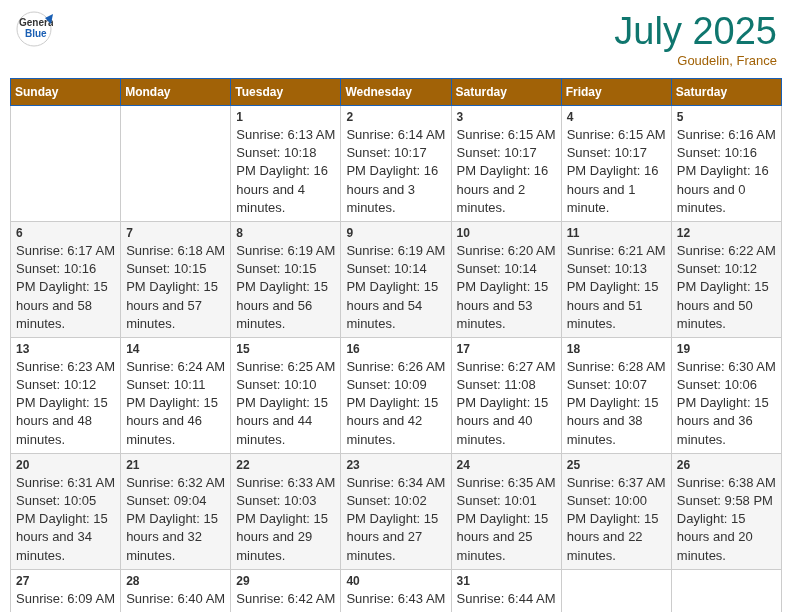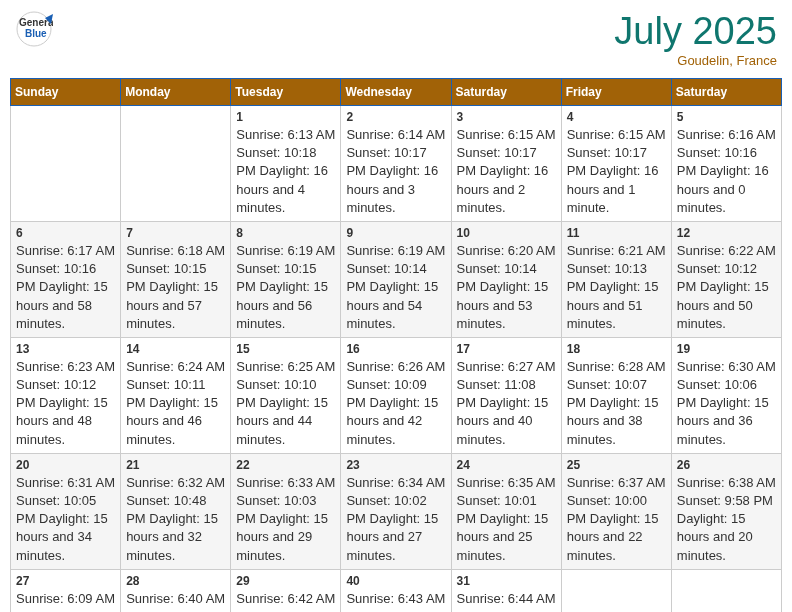--- a/index.html
+++ b/index.html
@@ -255,21 +255,21 @@
         <td>
           <span class="day-number">20</span>
           <div class="day-info">Sunrise: 6:31 AM
 Sunset: 10:05 PM
 Daylight: 15 hours
 and 34 minutes.</div>
         </td>
         <td>
           <span class="day-number">21</span>
           <div class="day-info">Sunrise: 6:32 AM
-Sunset: 10:48 PM
+Sunset: 09:04 PM
 Daylight: 15 hours
 and 32 minutes.</div>
         </td>
         <td>
           <span class="day-number">22</span>
           <div class="day-info">Sunrise: 6:33 AM
 Sunset: 10:03 PM
 Daylight: 15 hours
 and 29 minutes.</div>
         </td>

